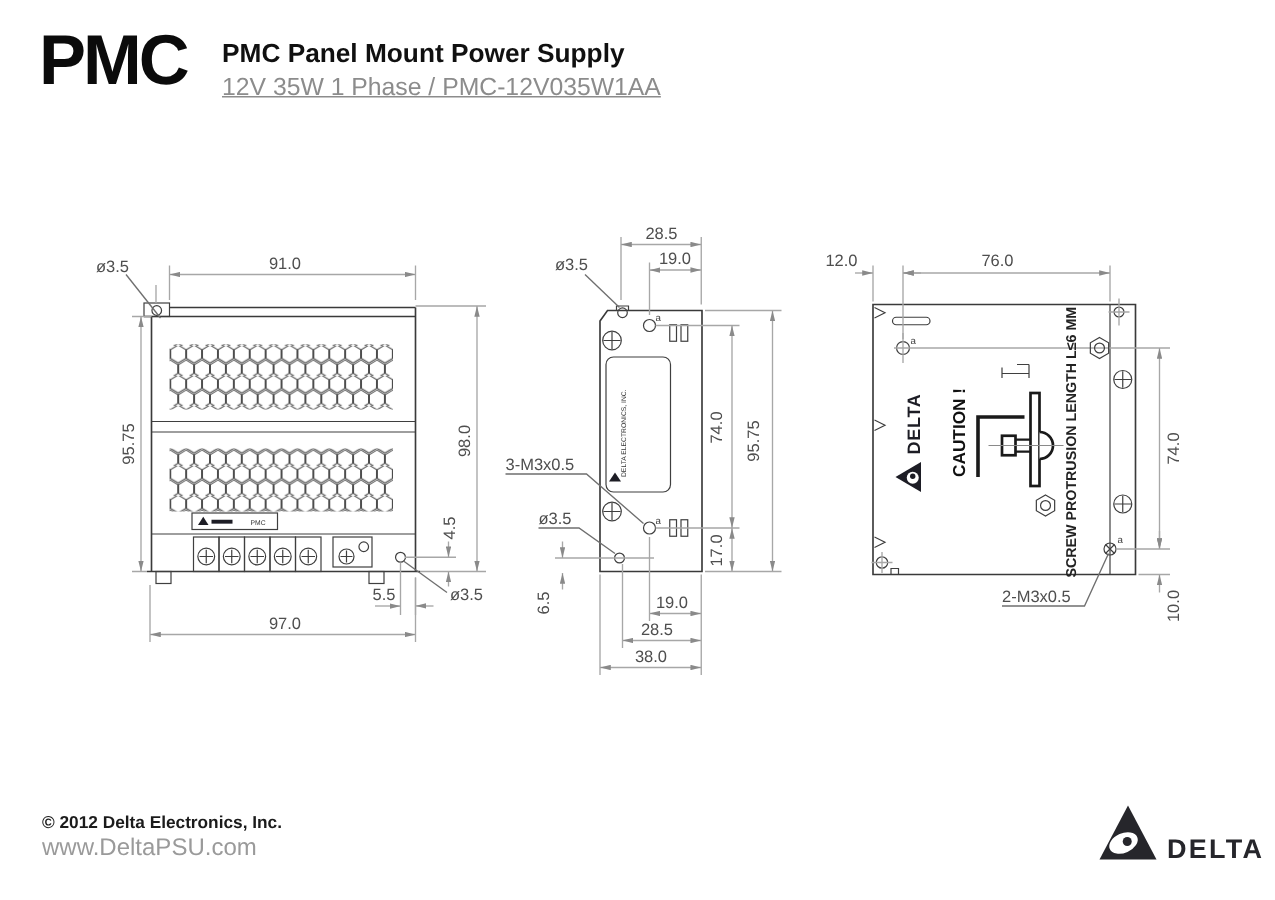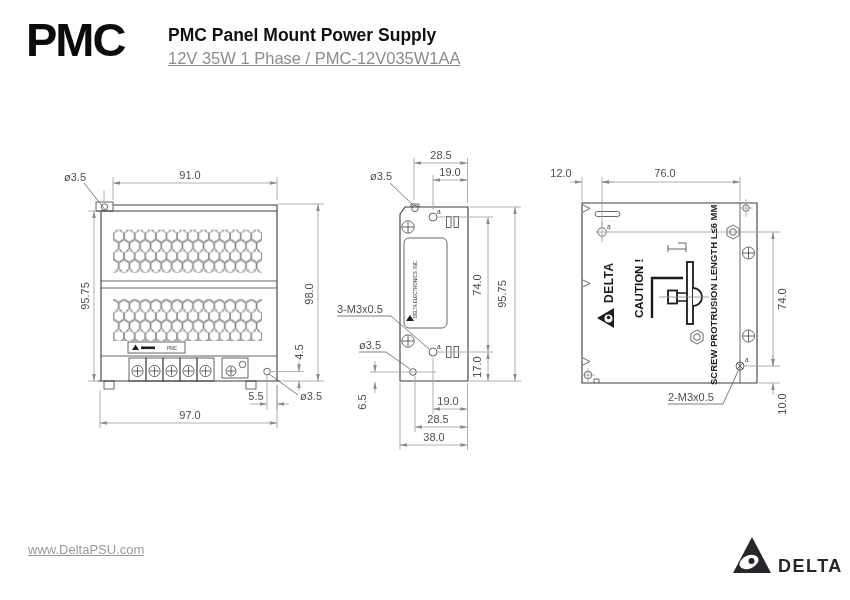--- a/index.html
+++ b/index.html
@@ -3,28 +3,28 @@
 <meta charset="utf-8">
 <style>
   html,body{margin:0;padding:0;background:#fff;}
   body{width:850px;height:600px;position:relative;overflow:hidden;
        font-family:"Liberation Sans",sans-serif;}
   .sheet{position:absolute;inset:0;background:#ffffff;}
 
   
   .pmc-logo{position:absolute;left:26px;top:16px;font-size:47px;font-weight:700;
             letter-spacing:-2px;color:#0b0b0b;line-height:1;}
-  .title-block{position:absolute;left:168px;top:25px;}
+  .title-block{position:absolute;left:148px;top:25px;}
   .doc-title{font-size:17.5px;font-weight:700;color:#101010;line-height:1.25;}
   .doc-subtitle{font-size:16.5px;color:#8c8c8c;line-height:1.3;margin-top:1px;text-decoration:underline;}
 
   
   .footer{position:absolute;left:28px;top:542px;}
   .copyright{font-size:11.5px;font-weight:700;color:#1b1b1b;line-height:1.25;}
-  .website{font-size:13px;color:#9a9a9a;line-height:1.25;text-decoration:underline;}
+  .website{font-size:16px;color:#9a9a9a;line-height:1.25;}
   .delta-logo{position:absolute;left:731px;top:531px;}
 
   
   svg.drawing{position:absolute;left:0;top:0;}
   .ol  {stroke:#3a3a3a;stroke-width:1.1;fill:none;}
   .ol2 {stroke:#3f3f3f;stroke-width:0.8;fill:none;}
   .dim {stroke:#a7a7a7;stroke-width:0.9;fill:none;}
   .dl  {marker-start:url(#ar);marker-end:url(#ar);}
   .ds  {marker-end:url(#ar);}
   .ldr {stroke:#6f6f6f;stroke-width:0.9;fill:none;}
@@ -255,20 +255,21 @@
         <path d="M773,354 V366" class="dim ds"></path>
         <path d="M773,395 V383" class="dim ds"></path>
         <text transform="translate(786,404) rotate(-90)" class="dtx mid">10.0</text>
         <text x="668" y="401" class="dtx">2-M3x0.5</text>
         <path d="M668,404 H723 L739,369" class="ldr"></path>
       </g>
     </g>
   </svg>
 
   <div class="footer">
+    <div class="copyright">© 2012 Delta Electronics, Inc.</div>
     <div class="website">www.DeltaPSU.com</div>
   </div>
 
   <div class="delta-logo">
     <svg width="115" height="50" viewBox="0 0 115 50">
       <polygon points="2,42 21,6 40,42" fill="#26262b"></polygon>
       <ellipse cx="18" cy="31" rx="10" ry="6.5" transform="rotate(-24 18 31)" fill="#ffffff"></ellipse>
       <circle cx="20.5" cy="30" r="3" fill="#26262b"></circle>
       <text x="47" y="41" font-family="Liberation Sans, sans-serif" font-size="18" font-weight="700" letter-spacing="1.5" fill="#26262b">DELTA</text>
     </svg>

